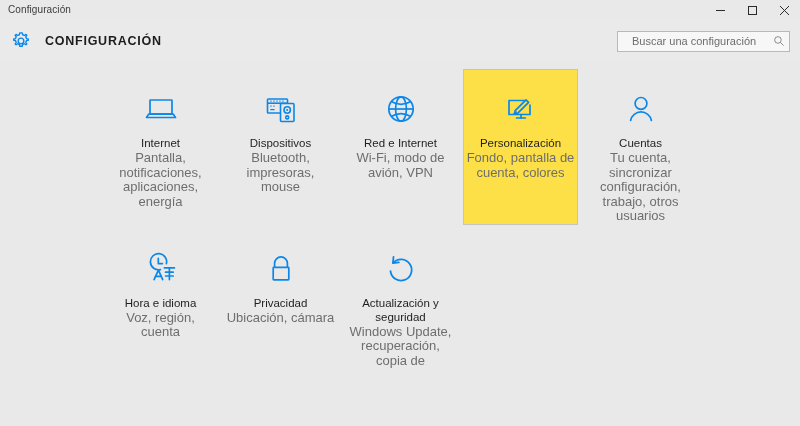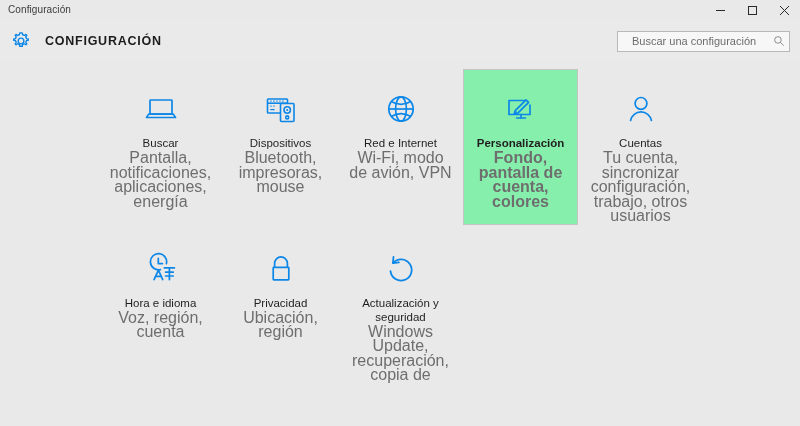--- a/index.html
+++ b/index.html
@@ -142,22 +142,21 @@
     box-sizing: border-box;
     border: 1px solid transparent;
     display: flex;
     flex-direction: column;
     align-items: center;
     padding-top: 19px;
     cursor: default;
   }
   .tile.selected {
     border-color: #c4c4c4;
-    background: #86efac;
-    font-weight: bold;
+    background: #fde047;
   }
 
   .tile-icon {
     width: 40px;
     height: 40px;
     display: flex;
     align-items: center;
     justify-content: center;
     margin-bottom: 7px;
   }
@@ -165,21 +164,21 @@
 
   .tile-title {
     font-size: 11.5px;
     color: #1f1f1f;
     text-align: center;
     line-height: 14px;
     max-width: 108px;
     margin-bottom: 1px;
   }
   .tile-desc {
-    font-size: 16px;
+    font-size: 13px;
     color: #6e6e6e;
     text-align: center;
     line-height: 14.5px;
     max-width: 108px;
   }
 
   .row2 { margin-top: 2px; }
 </style>
 </head>
 <body>
@@ -232,21 +231,21 @@
 
       <div class="tile">
         <div class="tile-icon">
           <svg width="38" height="38" viewBox="0 0 38 38" aria-hidden="true">
             <g fill="none" stroke="#0c87e8" stroke-width="1.7" stroke-linejoin="round" stroke-linecap="round">
               <rect x="8" y="10" width="22" height="14" rx="0.6"></rect>
               <path d="M4.5 27.5 h29 l-2.2 -3.4 h-24.6 z"></path>
             </g>
           </svg>
         </div>
-        <div class="tile-title">Buscar</div>
+        <div class="tile-title">Internet</div>
         <div class="tile-desc">Pantalla, notificaciones, aplicaciones, energía</div>
       </div>
 
       <div class="tile">
         <div class="tile-icon">
           <svg width="38" height="38" viewBox="0 0 38 38" aria-hidden="true">
             <g fill="none" stroke="#0c87e8" stroke-width="1.6" stroke-linejoin="round">
               <rect x="5.5" y="9" width="20" height="14" rx="0.8"></rect>
               <line x1="5.5" y1="13.2" x2="25.5" y2="13.2"></line>
               <g stroke-width="1.3">
@@ -338,21 +337,21 @@
       <div class="tile row2">
         <div class="tile-icon">
           <svg width="38" height="38" viewBox="0 0 38 38" aria-hidden="true">
             <g fill="none" stroke="#0c87e8" stroke-width="1.7" stroke-linejoin="round">
               <path d="M12.6 17.4 v-4.1 a6.4 6.4 0 0 1 12.8 0 v4.1"></path>
               <rect x="11.2" y="17.4" width="15.6" height="12.4" rx="0.6"></rect>
             </g>
           </svg>
         </div>
         <div class="tile-title">Privacidad</div>
-        <div class="tile-desc">Ubicación, región</div>
+        <div class="tile-desc">Ubicación, cámara</div>
       </div>
 
       <div class="tile row2">
         <div class="tile-icon">
           <svg width="38" height="38" viewBox="0 0 38 38" aria-hidden="true">
             <g fill="none" stroke="#0c87e8" stroke-width="1.8" stroke-linecap="round" stroke-linejoin="round">
               <path d="M11.1 13.0 a10.6 10.6 0 1 1 -2.6 8.2"></path>
               <path d="M16.9 12.4 l-6.0 0.6 0.6 -6.0"></path>
             </g>
           </svg>

